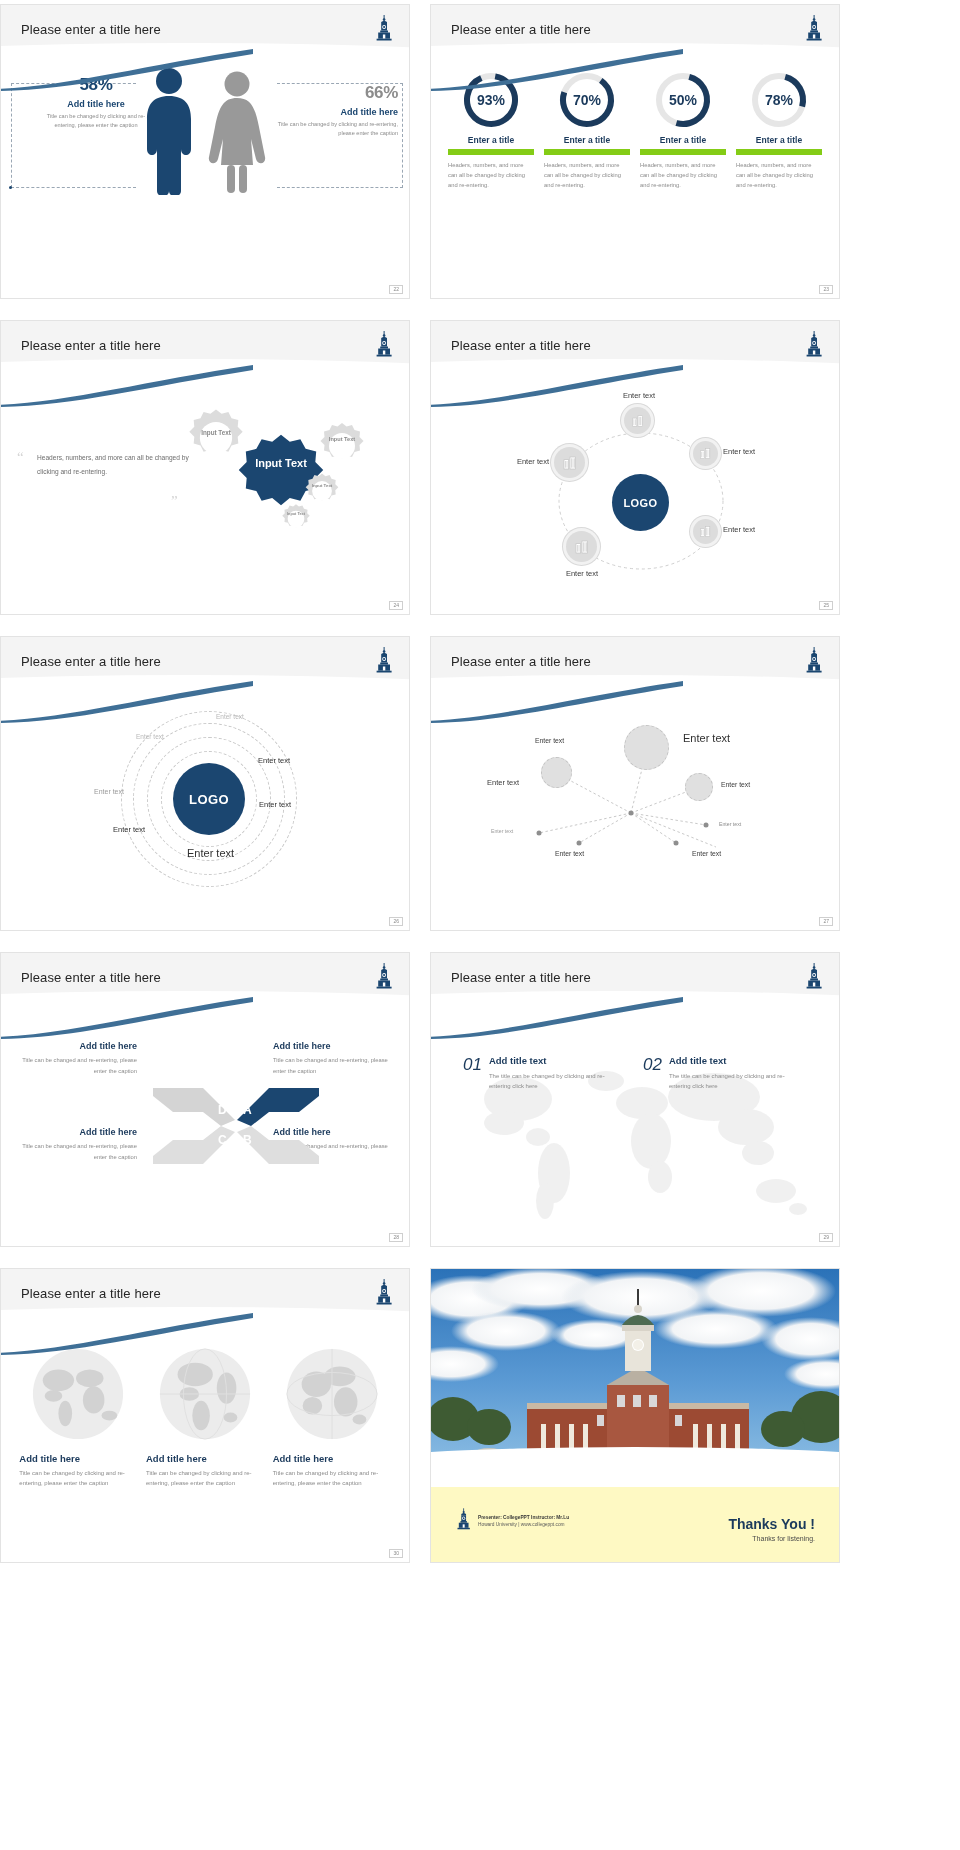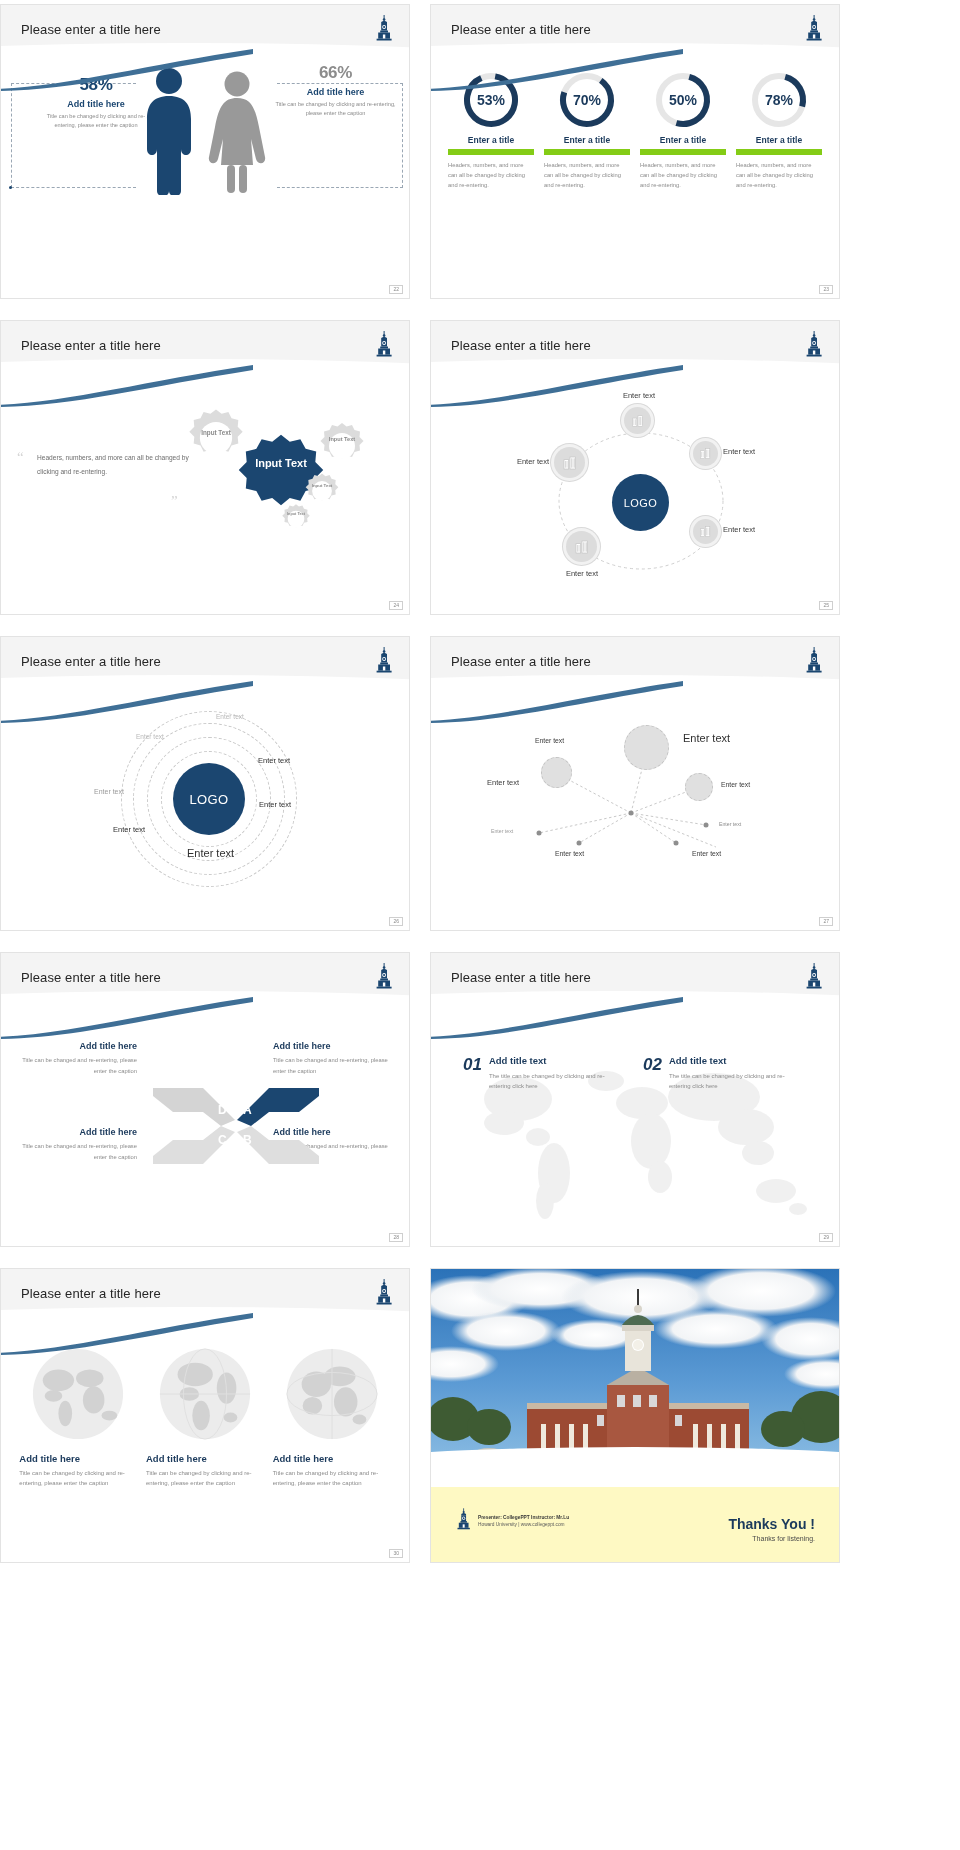--- a/index.html
+++ b/index.html
@@ -80,32 +80,32 @@
 
   
   .quote{font-size:6.6px;color:#6d6d6d;line-height:2.1;}
   .qmark{font-size:15px;color:#d5d5d5;font-family:"Liberation Serif",serif;line-height:.6;}
   .gear-txt{position:absolute;text-align:center;color:#8a8a8a;font-weight:bold;line-height:1.15;}
 
   
   .etext{font-size:7.5px;color:#3a3a3a;}
   .logo-circle{border-radius:50%;background:#1b4670;color:#fff;
     display:flex;align-items:center;justify-content:center;
-    font-weight:normal;letter-spacing:.4px;}
+    font-weight:bold;letter-spacing:.4px;}
   .dashring{position:absolute;border:1px dashed #c9c9c9;border-radius:50%;}
   .bldg{position:absolute;border-radius:50%;background:#dcdcdc;
     display:flex;align-items:center;justify-content:center;
     box-shadow:0 0 0 3px #f2f2f2, 0 0 0 4px #d9d9d9;}
 
   
   .x-title{font-size:9px;font-weight:bold;color:#1b3a5c;}
   .x-cap{font-size:5.8px;color:#8b8b8b;line-height:1.85;}
 
   
-  .bignum{font-size:17px;font-weight:bold;font-style:italic;color:#1b3a5c;}
+  .bignum{font-size:17px;font-weight:normal;font-style:italic;color:#1b3a5c;}
   .n-title{font-size:9.5px;font-weight:bold;color:#1b3a5c;}
   .n-cap{font-size:6px;color:#8b8b8b;line-height:1.7;}
 
   
   .g-title{font-size:9.5px;font-weight:bold;color:#1b3a5c;}
   .g-cap{font-size:6px;color:#8b8b8b;line-height:1.7;}
 
   
   .thanks-slide{background:#fef9c3;}
   .photo{position:absolute;left:0;top:0;width:100%;height:205px;overflow:hidden;}
@@ -164,21 +164,21 @@
         <svg width="60" height="126" viewBox="0 0 60 126">
             <g fill="#999999">
           <circle cx="30" cy="15" r="12.5"></circle>
           <path d="M30 29 C17 29 12 37 8 58 L2 88 C0.5 95 9 97 11 90 L16 70 L14 96 L46 96 L44 70 L49 90 C51 97 59.5 95 58 88 L52 58 C48 37 43 29 30 29Z"></path>
           <rect x="20" y="96" width="8" height="28" rx="4"></rect>
           <rect x="32" y="96" width="8" height="28" rx="4"></rect>
         </g>
           </svg>
       </span>
       <div class="dashbox" style="left:276px;top:20px;width:126px;height:105px;border-left:none;"></div>
-      <div style="position:absolute;left:272px;top:0;width:125px;text-align:center;">
+      <div style="position:absolute;left:272px;top:20px;width:125px;text-align:right;">
         <div class="pct gray">66%</div>
         <div class="addtitle">Add title here</div>
         <div class="cap">Title can be changed by clicking and re-entering, please enter the caption</div>
       </div>
     </div>
     <div class="pagenum">22</div>
   </div>
 
   <div class="slide">
     <div class="hdr">
@@ -207,21 +207,21 @@
       </svg>
     </div>
     <div class="body">
       <div class="donut-row">
         <div class="donut-col">
           <div class="donut-wrap">
             <svg width="58" height="58" viewBox="0 0 58 58">
               <circle cx="29" cy="29" r="24" fill="none" stroke="#e6e6e6" stroke-width="6"></circle>
               <circle cx="29" cy="29" r="24" fill="none" stroke="#1b3a5c" stroke-width="6" stroke-dasharray="135.7 15.1" transform="rotate(-80 29 29)"></circle>
             </svg>
-            <div class="donut-val">53%</div>
+            <div class="donut-val">93%</div>
           </div>
           <div class="donut-title">Enter a title</div>
           <div class="donut-cap">Headers, numbers, and more can all be changed by clicking and re-entering.</div>
         </div>
         <div class="donut-col">
           <div class="donut-wrap">
             <svg width="58" height="58" viewBox="0 0 58 58">
               <circle cx="29" cy="29" r="24" fill="none" stroke="#e6e6e6" stroke-width="6"></circle>
               <circle cx="29" cy="29" r="24" fill="none" stroke="#1b3a5c" stroke-width="6" stroke-dasharray="105.6 45.2" transform="rotate(-55 29 29)"></circle>
             </svg>

